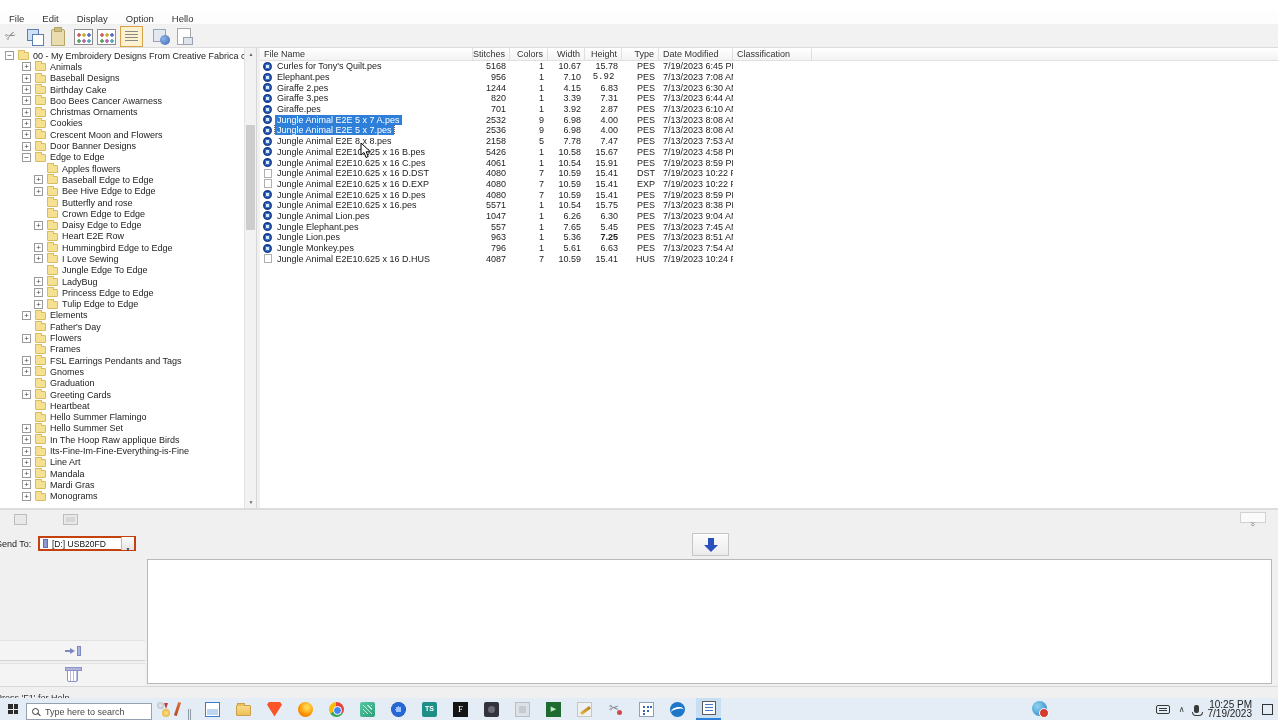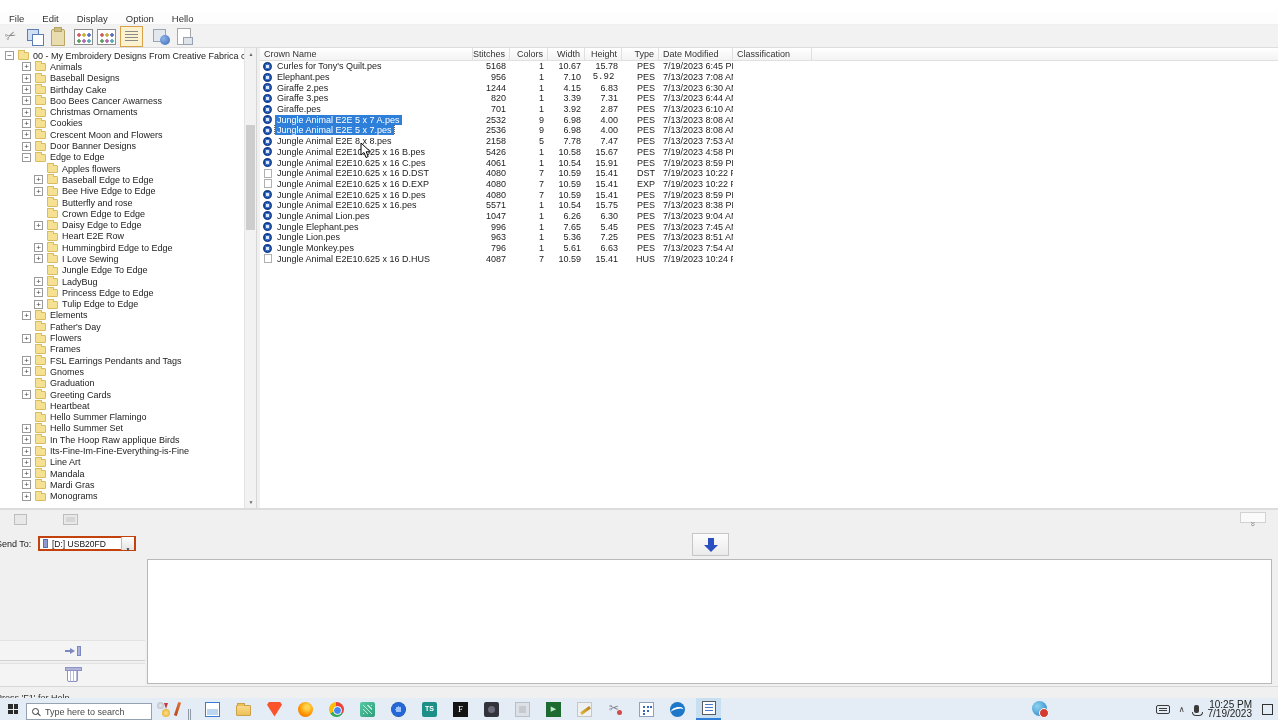--- a/index.html
+++ b/index.html
@@ -457,21 +457,21 @@
   <div class="tree-sb">
     <div class="sb-up"></div>
     <div class="sb-thumb"></div>
     <div class="sb-down"></div>
   </div>
 </div>
 <div class="splitter"></div>
 
 <div class="list">
   <div class="lheader">
-    <div class="hcell w-name">Crown Name</div>
+    <div class="hcell w-name">File Name</div>
     <div class="hcell w-num">Stitches</div>
     <div class="hcell w-col">Colors</div>
     <div class="hcell w-num">Width</div>
     <div class="hcell w-num">Height</div>
     <div class="hcell w-num">Type</div>
     <div class="hcell w-date">Date Modified</div>
     <div class="hcell w-class">Classification</div>
     <div class="hcell h-fill"></div>
   </div>
   <div class="lrows">
@@ -684,38 +684,38 @@
         <div class="cell c-num" style="text-align:right;">PES</div>
         <div class="cell c-date">7/13/2023 9:04 AM</div>
         <div class="cell c-class"></div>
       </div>
 
       <div class="lrow icon-pes">
         <div class="cell c-name">
           <span class="ficon"></span>
           <span class="name-text">Jungle Elephant.pes</span>
         </div>
-        <div class="cell c-num">996</div>
+        <div class="cell c-num">557</div>
         <div class="cell c-colors">1</div>
         <div class="cell c-num">7.65</div>
         <div class="cell c-num" style="text-align:right;">5.45</div>
         <div class="cell c-num" style="text-align:right;">PES</div>
         <div class="cell c-date">7/13/2023 7:45 AM</div>
         <div class="cell c-class"></div>
       </div>
 
       <div class="lrow icon-pes">
         <div class="cell c-name">
           <span class="ficon"></span>
           <span class="name-text">Jungle Lion.pes</span>
         </div>
         <div class="cell c-num">963</div>
         <div class="cell c-colors">1</div>
         <div class="cell c-num">5.36</div>
-        <div class="cell c-num" style="text-align:right;">7.25</div>
+        <div class="cell c-num" style="text-align:right;font-weight:bold;">7.25</div>
         <div class="cell c-num" style="text-align:right;">PES</div>
         <div class="cell c-date">7/13/2023 8:51 AM</div>
         <div class="cell c-class"></div>
       </div>
 
       <div class="lrow icon-pes">
         <div class="cell c-name">
           <span class="ficon"></span>
           <span class="name-text">Jungle Monkey.pes</span>
         </div>

